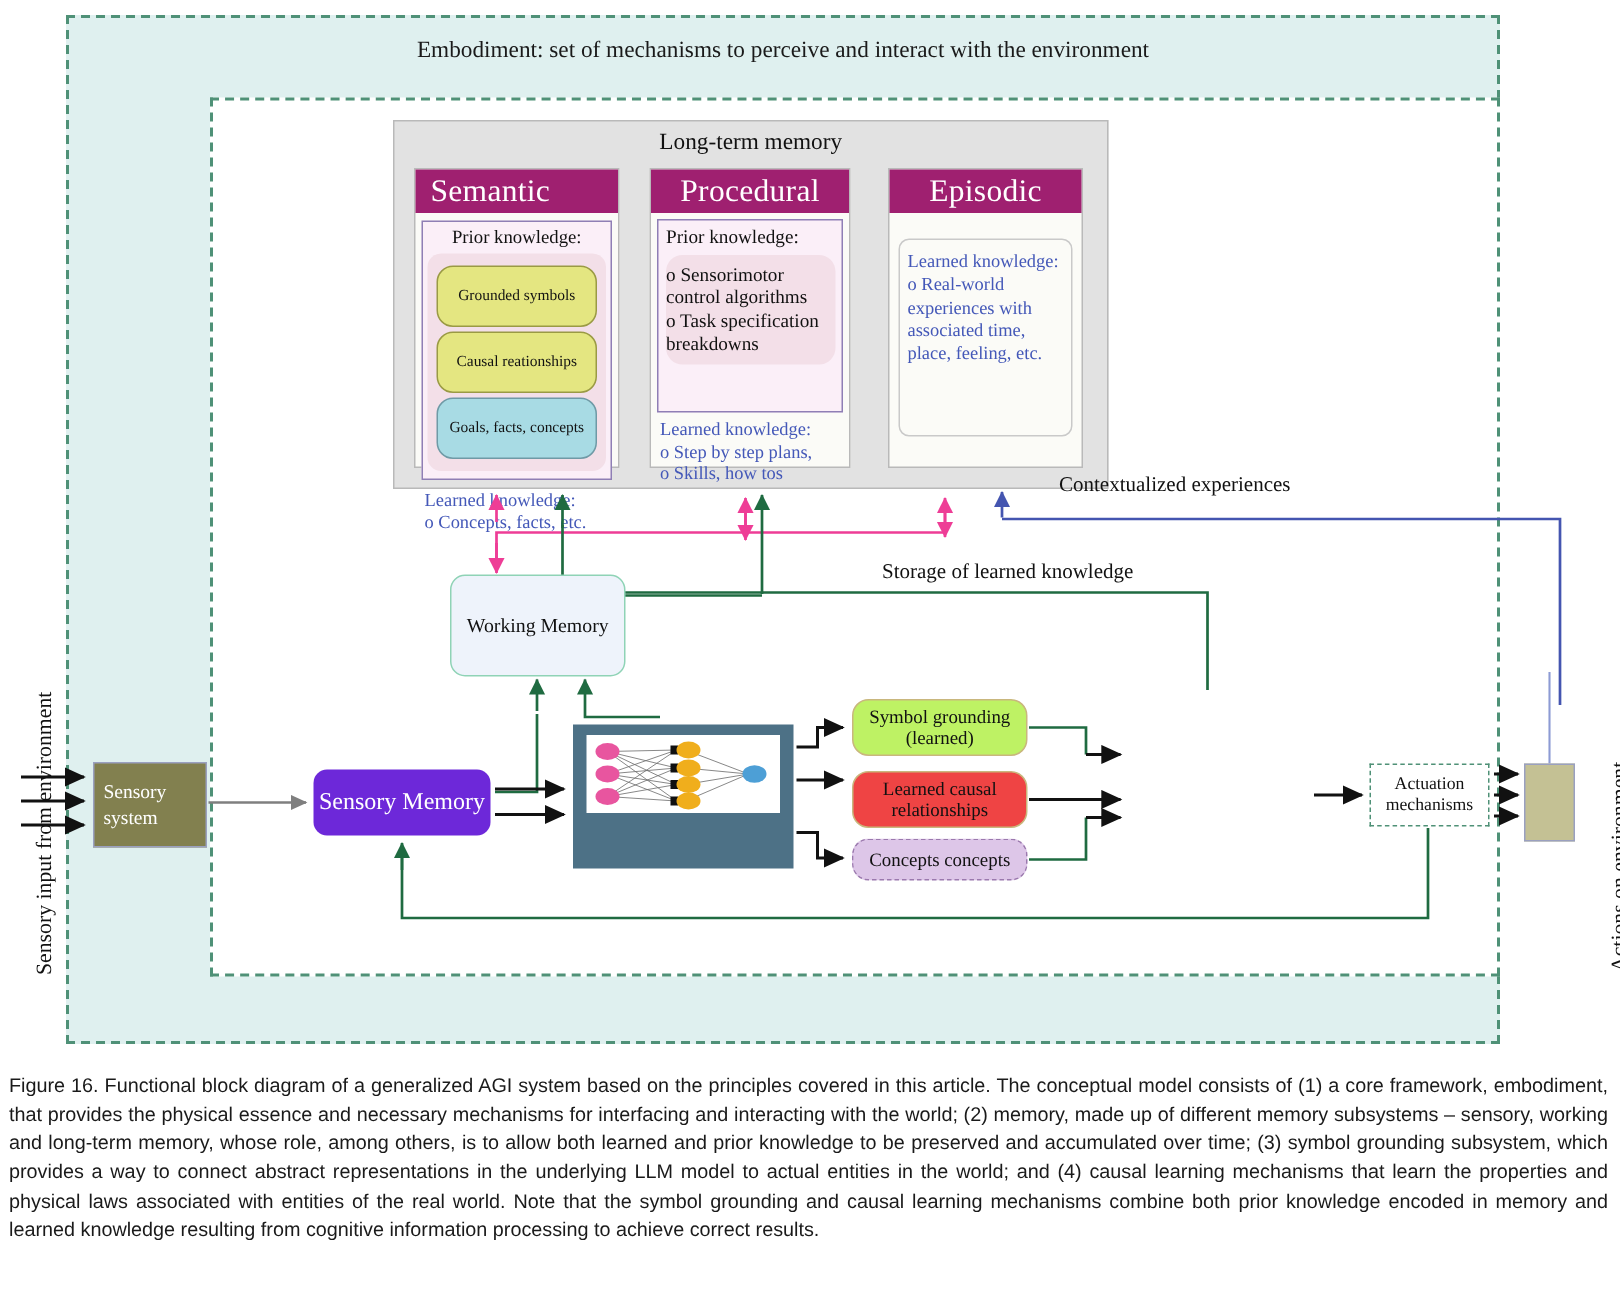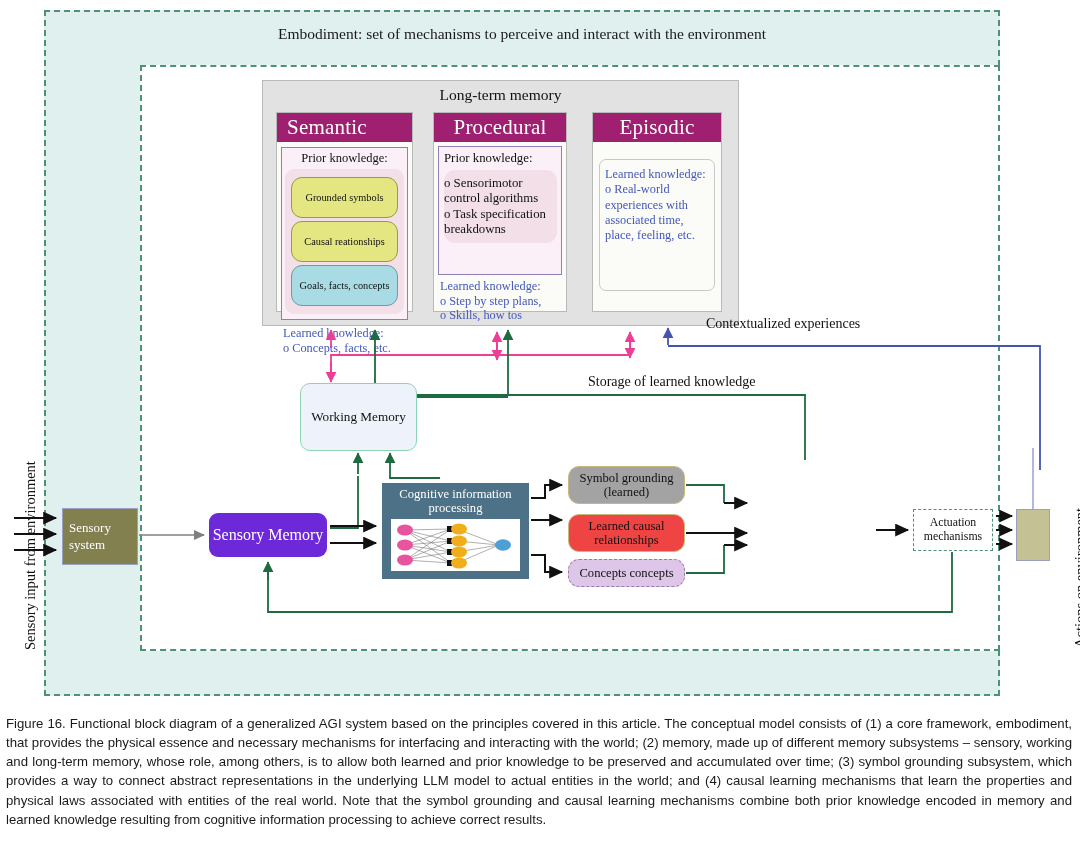--- a/index.html
+++ b/index.html
@@ -65,21 +65,21 @@
       border-radius:9px;color:#fff;font-size:16px;}
 
   #cip{left:382px;top:483px;width:147px;height:96px;background:#4d7186;color:#fff;
       flex-direction:column;justify-content:flex-start;padding-top:4px;font-size:12.6px;
       line-height:1.15;}
   .nn-panel{width:129px;height:52px;background:#fff;margin-top:3px;position:relative;}
 
   .small-pill{position:absolute;box-sizing:border-box;border-radius:11px;
       display:flex;align-items:center;justify-content:center;text-align:center;
       font-size:12.6px;color:#111;line-height:1.15;}
-  #symbol-grounding{left:568px;top:466px;width:117px;height:38px;background:#a3a3a3;border:1px solid #c9b77d;}
+  #symbol-grounding{left:568px;top:466px;width:117px;height:38px;background:#bef264;border:1px solid #c9b77d;}
   #learned-causal{left:568px;top:514px;width:117px;height:38px;background:#ef4444;border:1px solid #c9b77d;}
   #learned-concepts{left:568px;top:559px;width:117px;height:28px;background:#ddc6e8;border:1.4px dashed #9b79ae;}
 
   #cognitive-functions{left:753px;top:451px;width:122px;height:138px;background:#a8dbe4;
       border:1px solid #8fb9c2;flex-direction:column;justify-content:flex-start;padding-top:4px;}
   .cf-title{font-size:12.3px;color:#555;margin-bottom:12px;}
   .cf-body{font-size:15px;color:#111;line-height:1.28;}
 
   #actuation{left:913px;top:509px;width:80px;height:42px;background:#fff;
       border:1.6px dashed #4f9177;font-size:11.8px;color:#111;line-height:1.15;}
@@ -246,21 +246,20 @@
     <line x1="1033" y1="448" x2="1033" y2="509" stroke="#8d9bd4" stroke-width="1.4"></line>
   </svg>
 
   <div class="box" id="working-memory">Working Memory</div>
 
   <div class="box" id="sensory-system">Sensory system</div>
 
   <div class="box" id="sensory-memory">Sensory Memory</div>
 
   <div class="box" id="cip">
-    <div>Cognitive information processing</div>
     <div class="nn-panel">
       <svg width="129" height="52" viewBox="0 0 129 52">
         <g stroke="#555" stroke-width="0.55" fill="none" opacity="0.85">
           <path d="M14,11 L60,10 M14,11 L60,22 M14,11 L60,33 M14,11 L60,44"></path>
           <path d="M14,26 L60,10 M14,26 L60,22 M14,26 L60,33 M14,26 L60,44"></path>
           <path d="M14,41 L60,10 M14,41 L60,22 M14,41 L60,33 M14,41 L60,44"></path>
           <path d="M66,10 L108,26 M66,22 L108,26 M66,33 L108,26 M66,44 L108,26"></path>
         </g>
         <g fill="#e8559f">
           <ellipse cx="14" cy="11" rx="8" ry="5.6"></ellipse>

